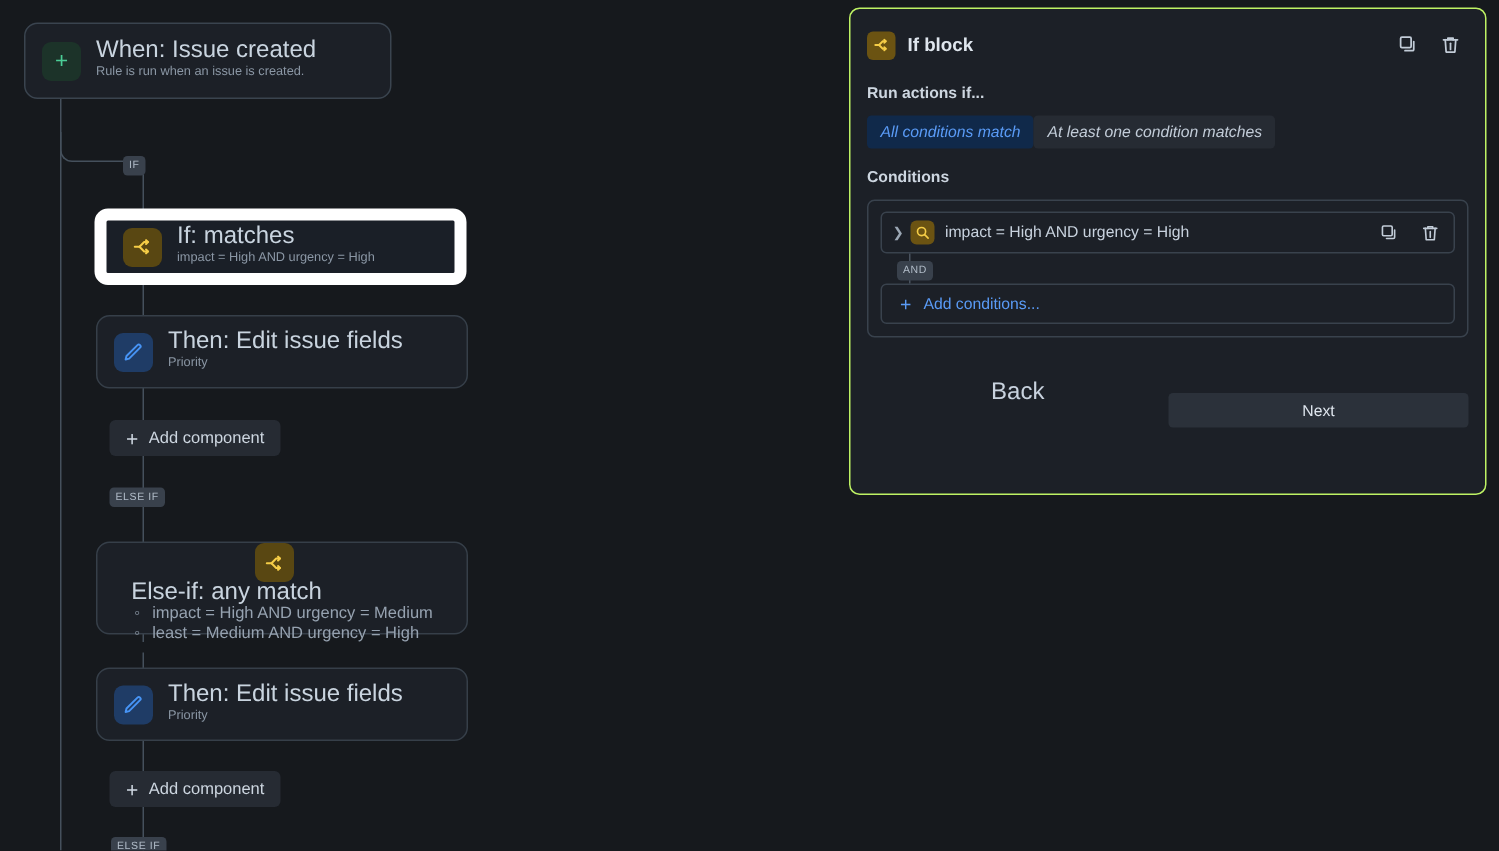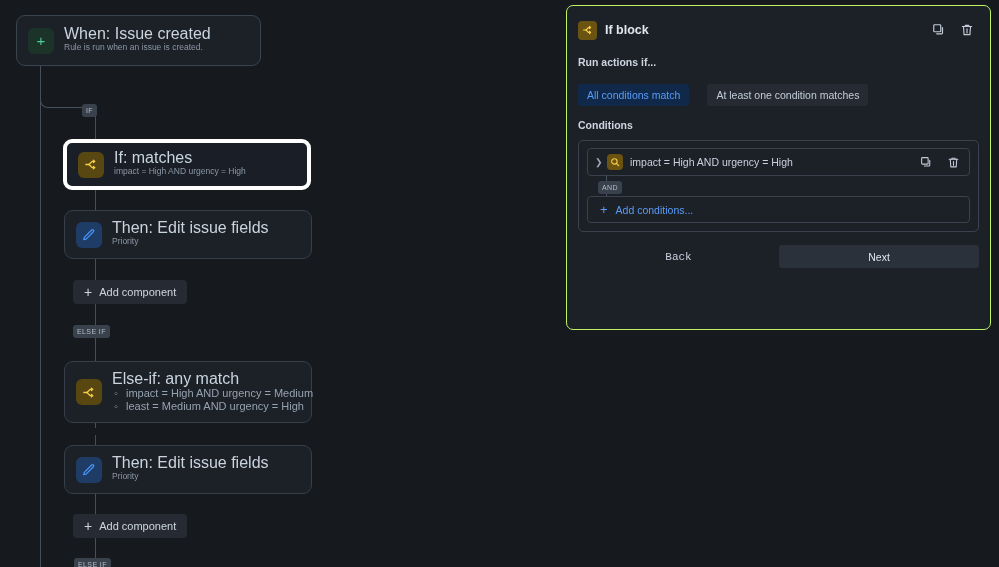--- a/index.html
+++ b/index.html
@@ -68,21 +68,21 @@
     position: absolute;
     border: 1px solid #363f49;
     border-radius: 9px;
     background: #1c2027;
     display: flex;
     align-items: center;
     padding: 0 11px;
   }
 
   .node-card.selected {
-    border: 4px solid #ffffff;
+    border: 8px solid #ffffff;
     background: #1a1f27;
   }
 
   .icon-tile {
     width: 26px; height: 26px;
     border-radius: 6px;
     flex: 0 0 26px;
     display: flex;
     align-items: center;
     justify-content: center;
@@ -209,23 +209,24 @@
   }
 
   .section-label {
     font-size: 10.5px;
     font-weight: bold;
     color: #cdd6e0;
     margin-top: 13px;
   }
 
   .seg-row {
-    margin-top: 16px;
-    display: flex;
-    gap: 18px;
+    margin-top: 9px;
+    display: flex;
+    gap: 0;
+    font-style: italic;
   }
   .seg {
     height: 22px;
     border-radius: 3px;
     display: flex;
     align-items: center;
     padding: 0 9px;
     font-size: 10.5px;
     background: #262b33;
     color: #c2ccd8;
@@ -314,35 +315,35 @@
     display: flex;
     align-items: center;
     gap: 0;
   }
   .btn-back {
     flex: 1 1 auto;
     height: 23px;
     display: flex;
     align-items: center;
     justify-content: center;
-    font-size: 11px;
+    font-size: 16px;
     color: #c8d2de;
     background: transparent;
-    font-family: Liberation Mono, monospace;
   }
   .btn-next {
     flex: 0 0 200px;
     height: 23px;
     border-radius: 3px;
     background: #2b313a;
     display: flex;
     align-items: center;
     justify-content: center;
     font-size: 10.5px;
     color: #dfe6ee;
+    margin-top: 24px;
   }
 </style>
 </head>
 <body>
 
 <div id="canvas">
 
   <div class="trunk-line"></div>
 
   <div class="elbow" style="left:40px; top:88px; width:56px; height:20px;"></div>
@@ -390,21 +391,21 @@
     </div>
   </div>
 
   <div class="add-btn" style="left:73px; top:280px;">
     <span class="pl">+</span>
     <span>Add component</span>
   </div>
 
   <div class="pill" style="left:73px; top:325px;">ELSE IF</div>
 
-  <div class="node-card" style="left:64px; top:361px; width:248px; height:62px;">
+  <div class="node-card" style="left:64px; top:361px; width:248px; height:62px;flex-direction:column;">
     <div class="icon-tile gold">
       <svg width="15" height="15" viewBox="0 0 24 24" fill="none" stroke="#f5cd47" stroke-width="2.2" stroke-linecap="round" stroke-linejoin="round">
         <path d="M3 12h5"></path>
           <path d="M8 12l5-5h4"></path>
           <path d="M8 12l5 5h4"></path>
         <path d="M15 5l2 2-2 2"></path>
           <path d="M15 15l2 2-2 2"></path>
       </svg>
     </div>
     <div class="card-text">

